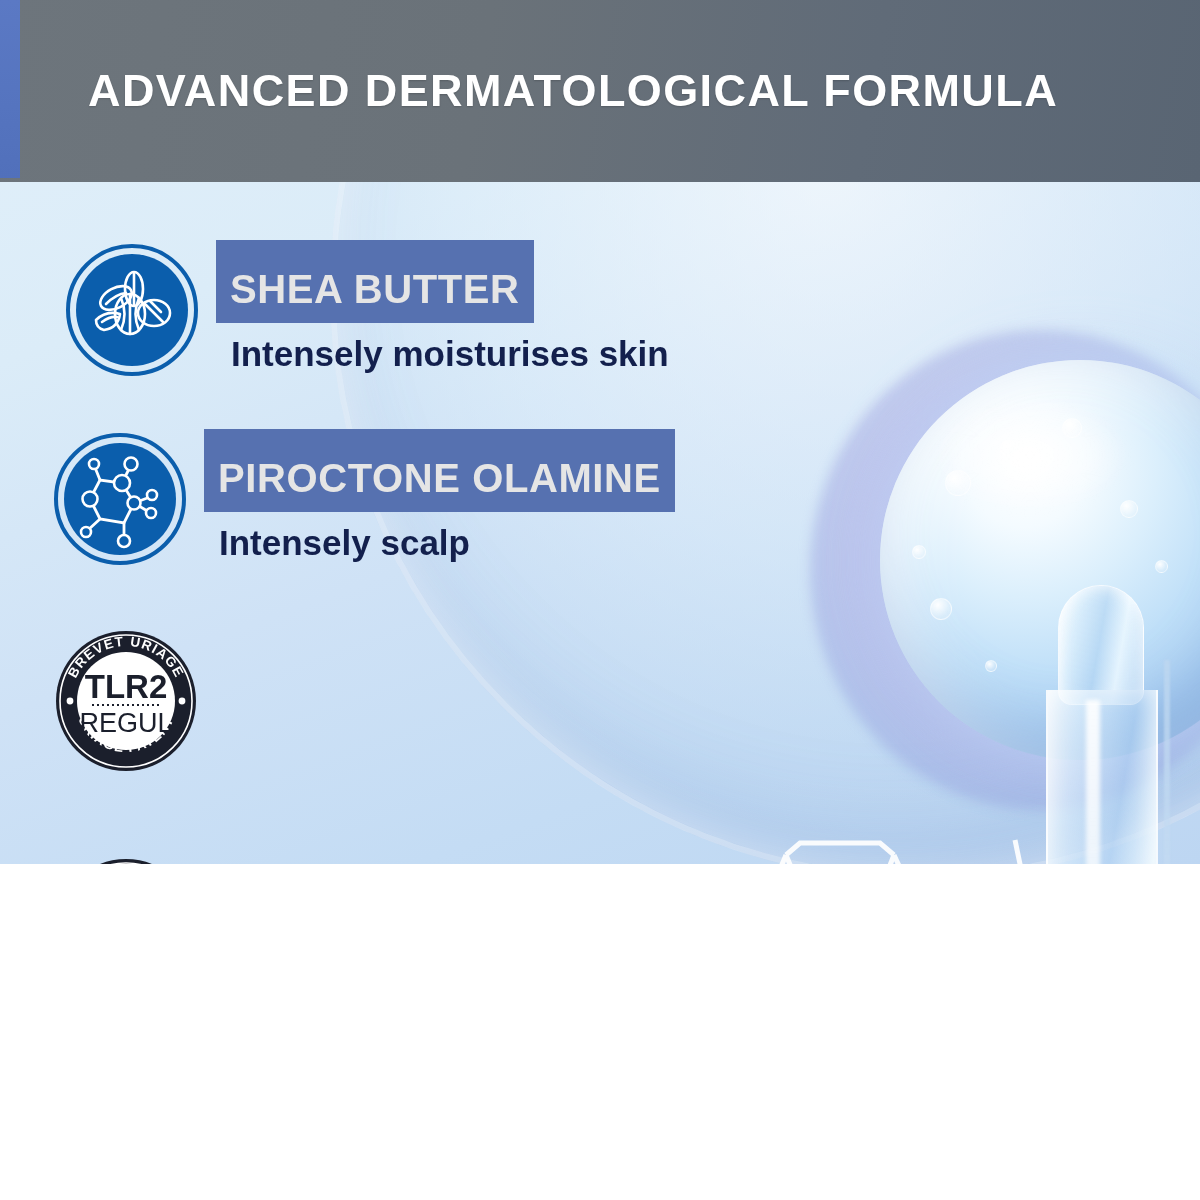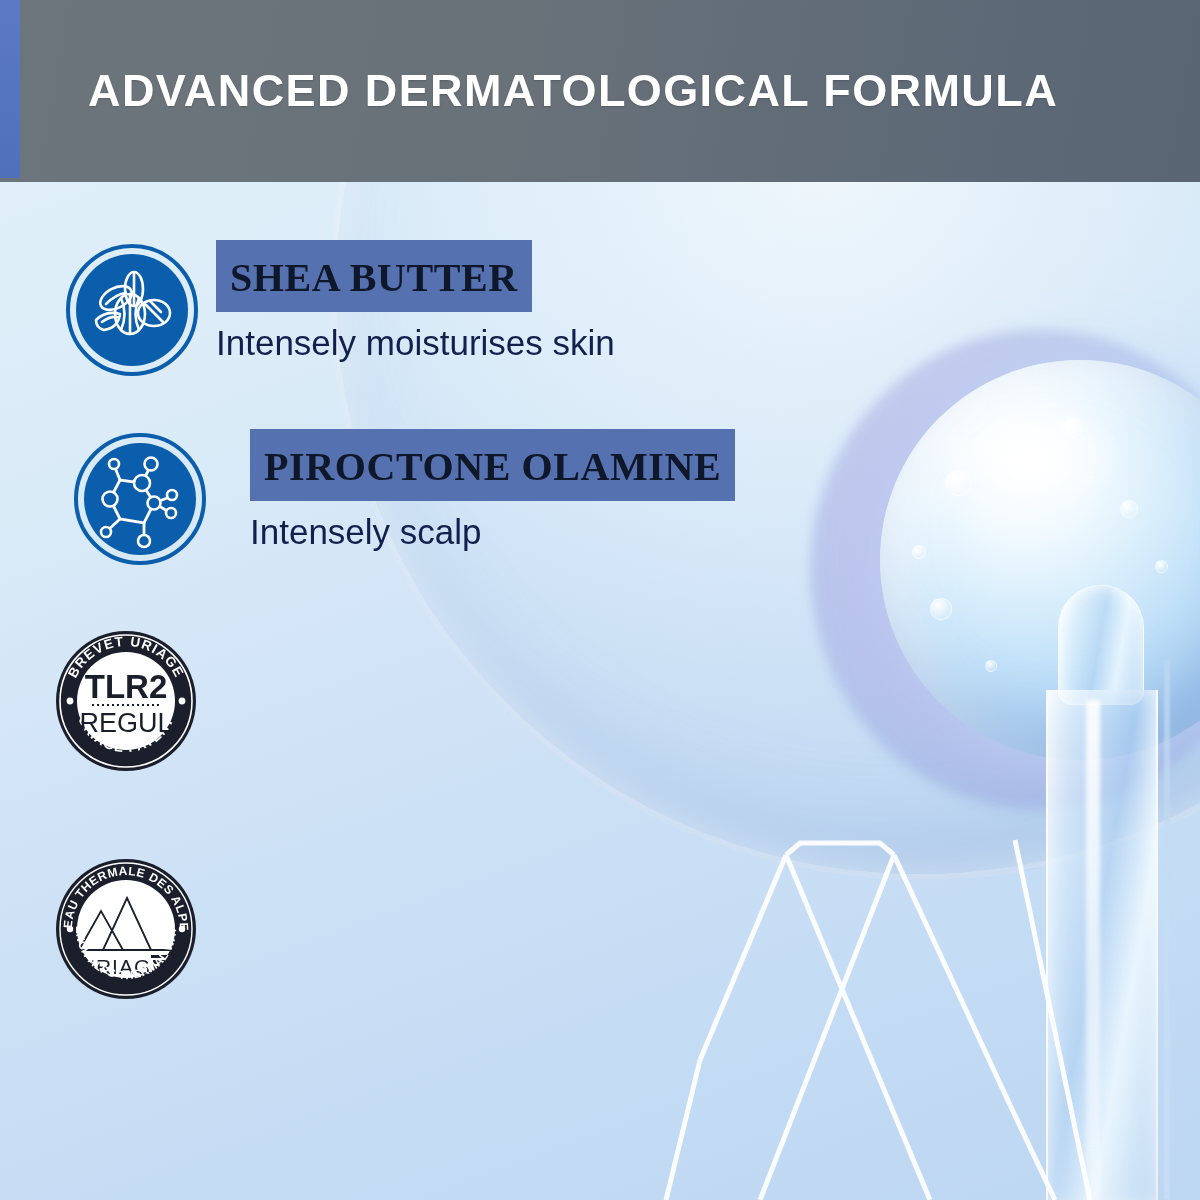--- a/index.html
+++ b/index.html
@@ -5,21 +5,21 @@
   * { margin:0; padding:0; box-sizing:border-box; }
 
   html, body {
     width:1200px; height:1200px;
     font-family:"Liberation Sans", sans-serif;
     overflow:hidden;
   }
 
   #poster {
     position:relative;
-    width:1200px; height:1200px;
+    width:1200px; height:864px;
     background:
       linear-gradient(160deg, #e2f0fa 0%, #dbecf8 28%, #cfe2f6 55%, #c4dcf4 78%, #bdd6f2 100%);
     overflow:hidden;
   }
 
   
   .bg-layer { position:absolute; pointer-events:none; }
 
   
   .bg-dish {
@@ -152,36 +152,36 @@
     width:152px; flex:0 0 152px;
     display:flex; justify-content:center;
     padding-top:4px;
   }
 
   .txt-col { padding-left:8px; }
 
   .label {
     display:inline-block;
     background:#5671b0;
-    color:#0f172a;
+    color:#e5e5e5;
     font-size:40px;
     font-weight:bold;
     letter-spacing:0.6px;
     line-height:1;
-    padding:18px 14px 14px 14px;
+    padding:29px 14px 14px 14px;
     white-space:nowrap;
-    font-family:Liberation Serif, serif;
   }
   .desc {
     color:#13204d;
     font-size:35px;
-    font-weight:normal;
+    font-weight:bold;
     line-height:1.28;
     margin-top:9px;
     max-width:900px;
+    margin-left:15px;
   }
   .desc-wide { max-width:920px; }
 
   
   .circle-icon { width:132px; height:132px; }
 
   
   .badge { width:150px; height:150px; }
 </style>
 </head>
@@ -252,21 +252,21 @@
             <path d="M36 78 Q44 72 51 73"></path>
           </g>
         </svg>
       </div>
       <div class="txt-col">
         <div class="label">SHEA BUTTER</div>
         <div class="desc">Intensely moisturises skin</div>
       </div>
     </div>
 
-    <div class="feature" style="left:64px; top:247px;gap:26px;">
+    <div class="feature" style="left:44px; top:247px;">
       <div class="icon-wrap">
         <svg class="circle-icon" viewBox="0 0 132 132">
           <circle cx="66" cy="66" r="64" fill="none" stroke="#0b5eac" stroke-width="4"></circle>
           <circle cx="66" cy="66" r="56" fill="#0b5eac"></circle>
           <g stroke="#ffffff" stroke-width="2.8" fill="none" stroke-linecap="round">
 
             <path d="M46 47 L36 66 L46 86 L70 90 L80 70 L68 50 Z"></path>
 
             <path d="M46 47 L40 32"></path>
             <path d="M68 50 L76 34"></path>

